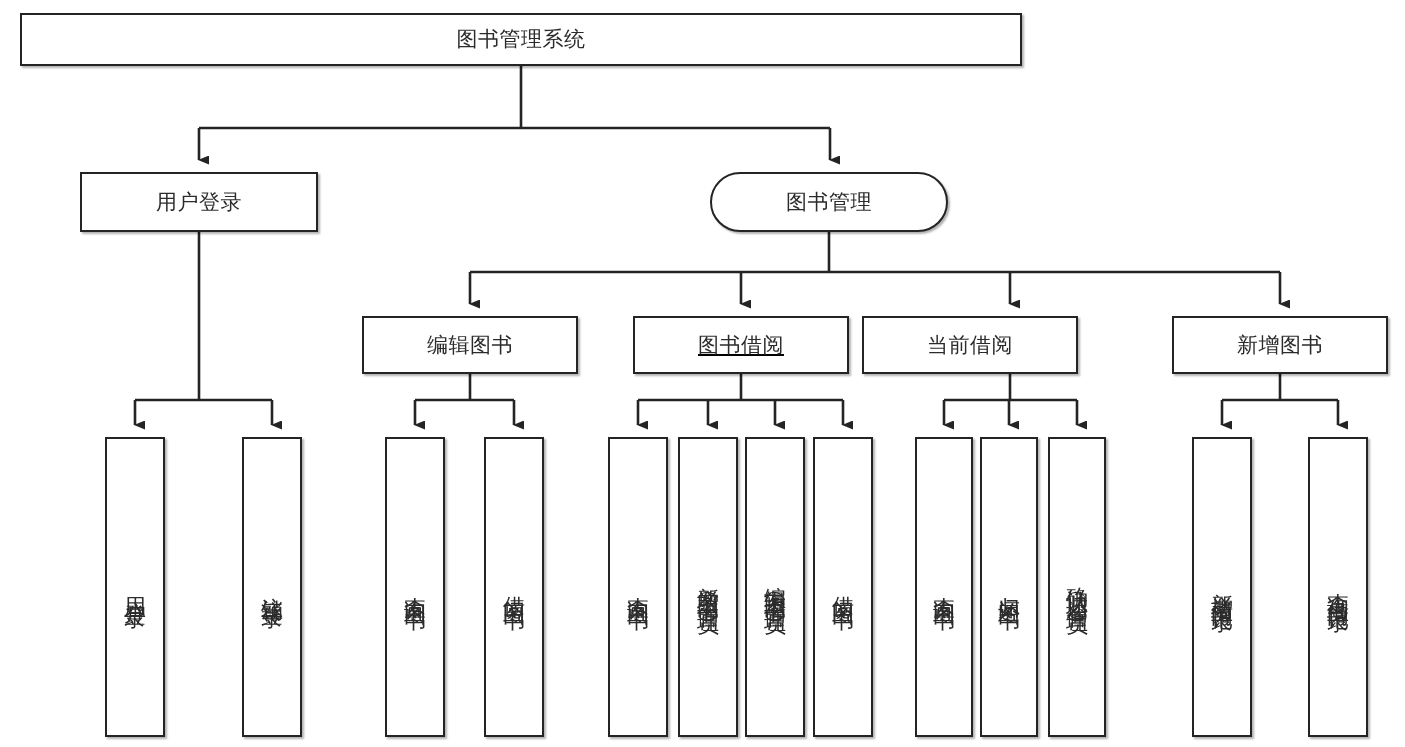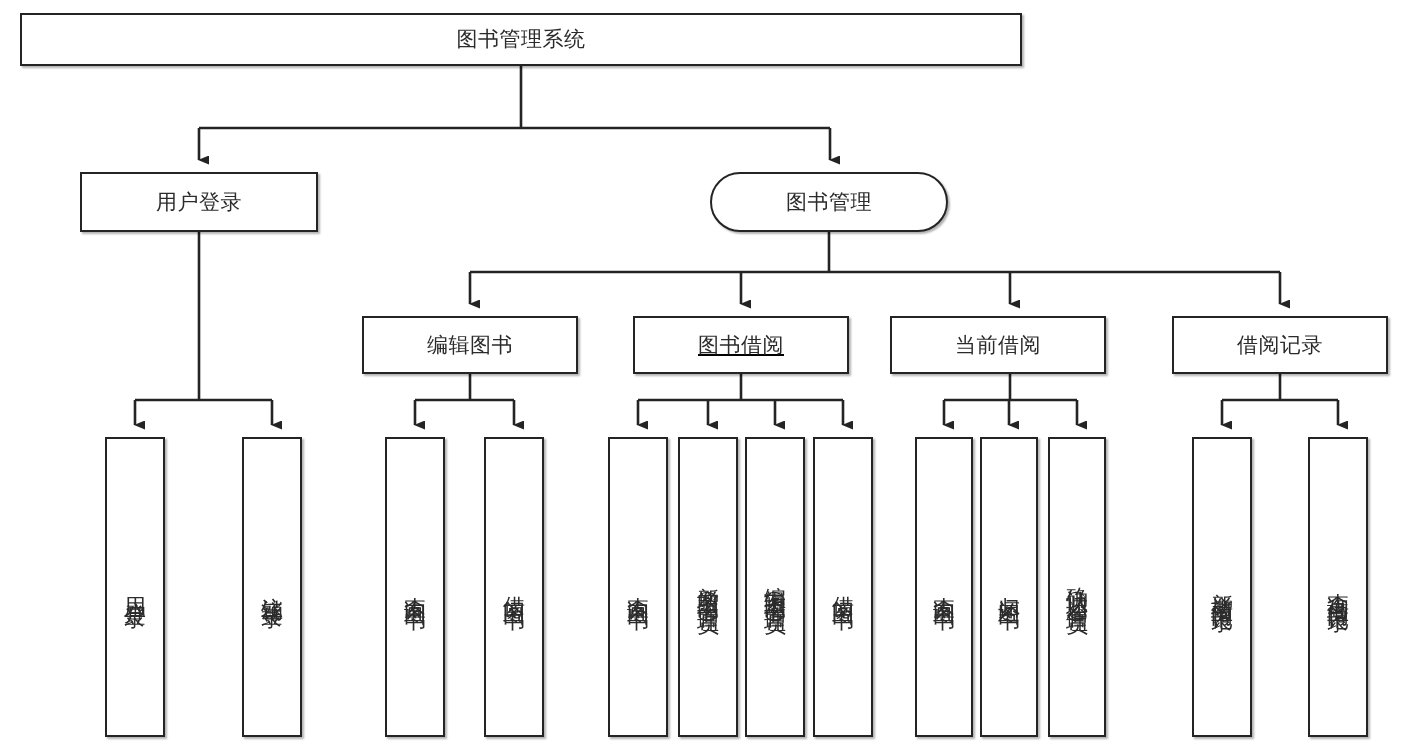--- a/index.html
+++ b/index.html
@@ -127,25 +127,25 @@
   <div class="node-box" style="left:710px; top:172px; width:238px; height:60px;border-radius:30px;">
     <span class="node-label">图书管理</span>
   </div>
 
   <div class="node-box" style="left:362px; top:316px; width:216px; height:58px;">
     <span class="node-label">编辑图书</span>
   </div>
   <div class="node-box" style="left:633px; top:316px; width:216px; height:58px;text-decoration:underline;">
     <span class="node-label">图书借阅</span>
   </div>
-  <div class="node-box" style="left:890px; top:316px; width:216px; height:58px;">
+  <div class="node-box" style="left:862px; top:316px; width:216px; height:58px;">
     <span class="node-label">当前借阅</span>
   </div>
   <div class="node-box" style="left:1172px; top:316px; width:216px; height:58px;">
-    <span class="node-label">借阅记录</span>
+    <span class="node-label">新增图书</span>
   </div>
 
   <div class="node-box vertical" style="left:105px; top:437px; width:60px; height:300px;">
     <span class="node-label">用户登录</span>
   </div>
   <div class="node-box vertical" style="left:242px; top:437px; width:60px; height:300px;">
     <span class="node-label">注销登录</span>
   </div>
   <div class="node-box vertical" style="left:385px; top:437px; width:60px; height:300px;">
     <span class="node-label">查询图书</span>

